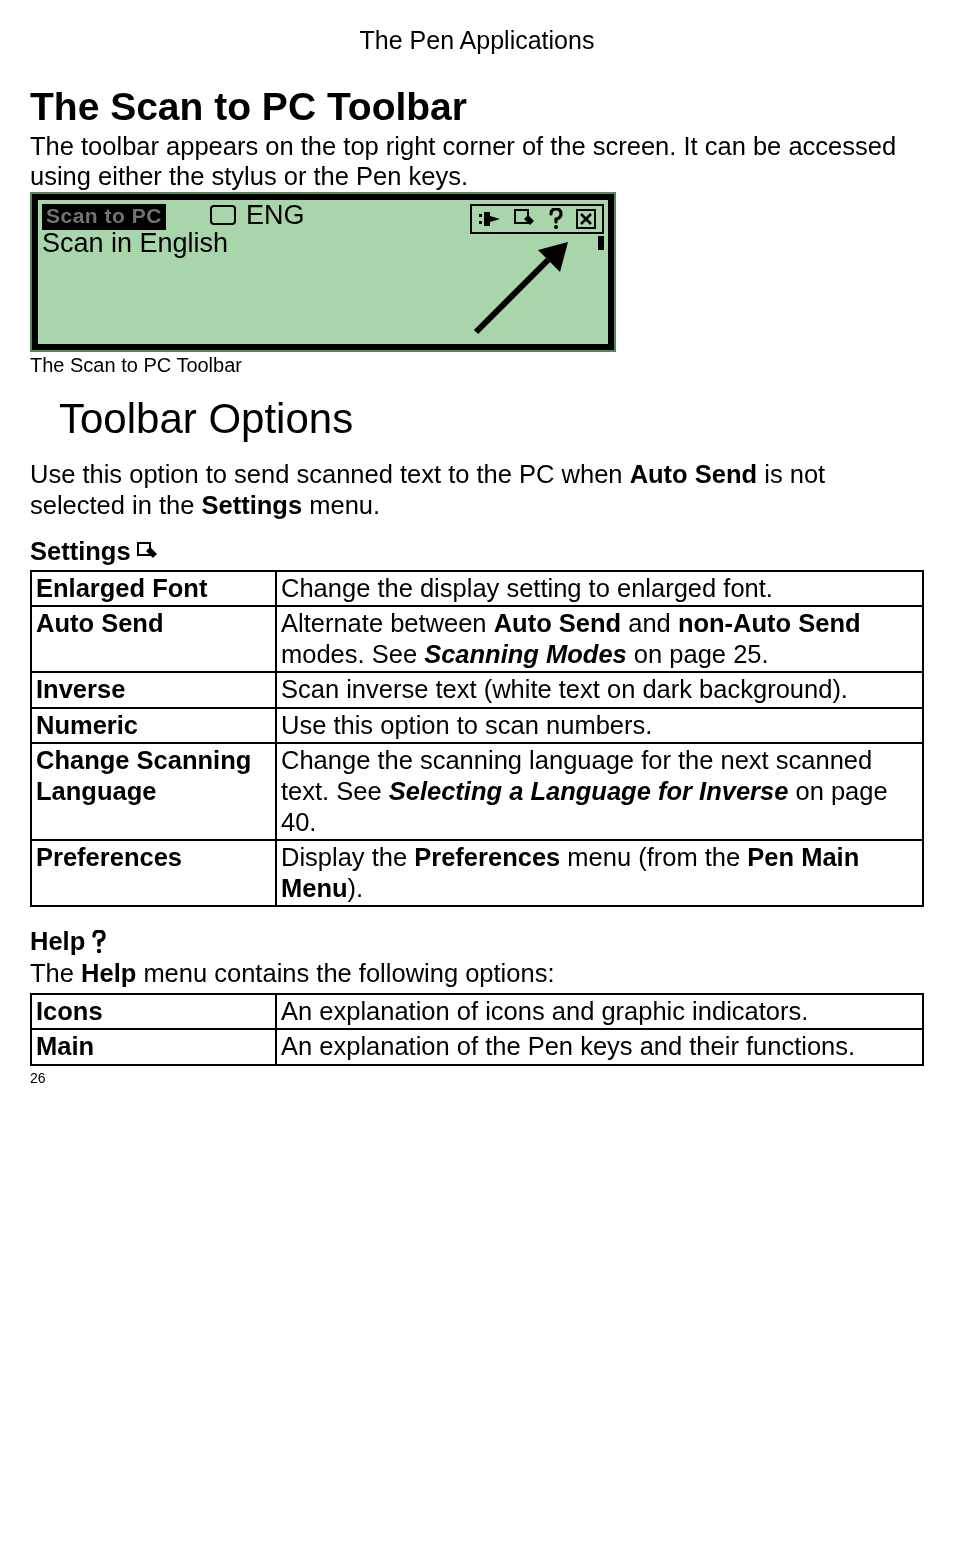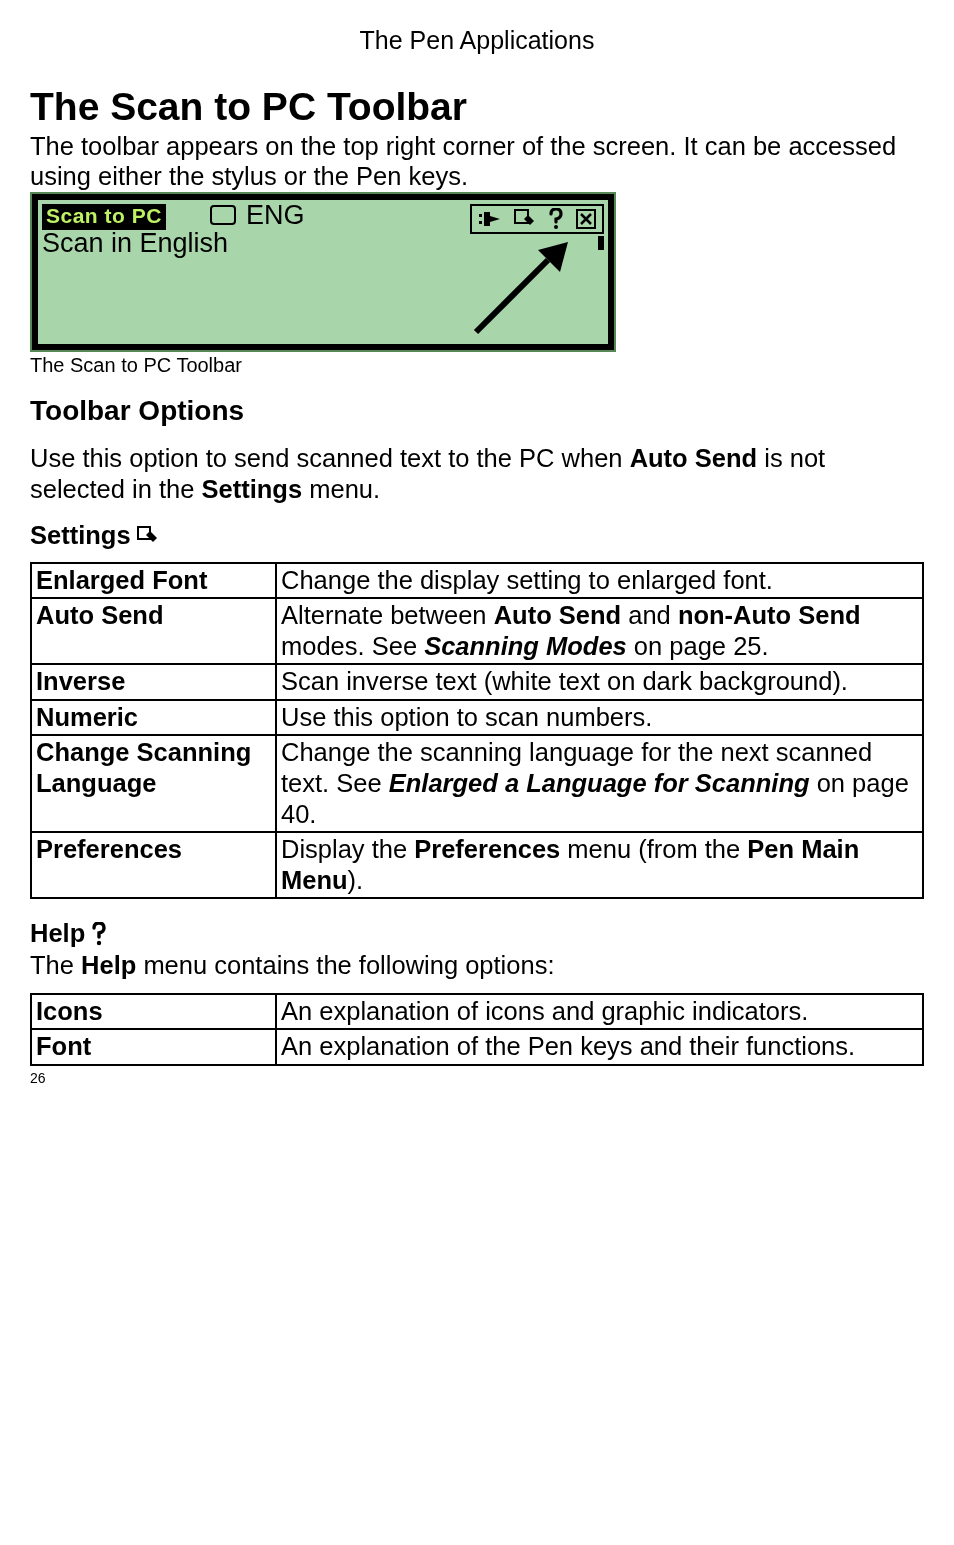--- a/index.html
+++ b/index.html
@@ -6,36 +6,36 @@
     html, body { width: 954px; background: #fff; font-family: Verdana, Geneva, sans-serif; color: #000; }
     .page { padding: 26px 30px 12px 30px; }
     .header-text { font-size: 25px; margin-bottom: 30px; text-align: center; }
     h1 { font-size: 39px; font-weight: 700; margin-bottom: 2px; line-height: 1.12; }
     .body-text { font-size: 25.5px; line-height: 1.20; }
     .ref-line { font-size: 25.5px; line-height: 1.22; }
     .ref-bold-italic { font-weight: 700; font-style: italic; }
     .device-img { margin-top: 0px; }
     .device-frame { width: 586px; height: 160px; background: #000; padding: 6px; border: 2px solid #585; }
     .device-inner { width: 100%; height: 100%; background: #a8d5a9; position: relative; }
-    .di-app { position: absolute; top: 4px; left: 4px; background: #000; color: #bef264; font-family: "Arial Black", Arial, sans-serif; font-weight: 900; font-size: 21px; padding: 0 4px 2px 4px; letter-spacing: 0.5px; }
+    .di-app { position: absolute; top: 4px; left: 4px; background: #000; color: #737373; font-family: "Arial Black", Arial, sans-serif; font-weight: 900; font-size: 21px; padding: 0 4px 2px 4px; letter-spacing: 0.5px; }
     .di-lang { position: absolute; top: 0px; left: 172px; font-family: Arial, sans-serif; font-size: 27px; font-weight: 400; color: #000; display: flex; align-items: center; gap: 10px; }
     .di-langbox { width: 26px; height: 20px; border: 2px solid #000; border-radius: 4px; background: transparent; }
     .di-sub { position: absolute; top: 28px; left: 4px; font-family: Arial, sans-serif; font-size: 27px; color: #000000; }
     .di-iconbox { position: absolute; top: 4px; right: 4px; width: 134px; height: 30px; border: 2px solid #000; background: transparent; display: flex; align-items: center; justify-content: space-around; }
     .di-iconbox svg { display: block; }
     .di-arrow { position: absolute; top: 38px; right: 30px; }
     .di-scroll { position: absolute; top: 36px; right: 4px; width: 6px; height: 14px; background: #000; }
     .caption { font-size: 20px; margin-top: 2px; margin-bottom: 18px; }
-    h2.section { font-size: 28px; font-weight: 700; margin-bottom: 16px; }
+    h2.section { font-size: 42px; font-weight: 400; margin-bottom: 16px; margin-left: 29px; }
     h3.sub { font-size: 25.5px; font-weight: 700; display: flex; align-items: center; gap: 6px; margin-top: 4px; }
     h3.sub svg { display: inline-block; }
     .para { font-size: 25.5px; line-height: 1.22; margin-top: 2px; margin-bottom: 16px; }
     b, .b { font-weight: 700; }
     i.bi { font-weight: 700; font-style: italic; }
-    table.opts { border-collapse: collapse; width: 100%; margin-top: 12px; margin-bottom: 20px; padding-left: 36px; }
+    table.opts { border-collapse: collapse; width: 100%; margin-top: 4px; margin-bottom: 20px; padding-left: 36px; }
     table.opts td, table.opts th { border: 2px solid #000; padding: 1px 4px; font-size: 25.5px; line-height: 1.22; vertical-align: top; text-align: left; font-weight: 400; }
     table.opts th { font-weight: 700; width: 245px; }
     .pagenum { font-size: 14px; margin-top: 2px; }
   </style>
 </head>
 <body>
 
 <div class="page">
   <div class="header-text">The Pen Applications</div>
 
@@ -109,21 +109,21 @@
       <th>Inverse</th>
       <td>Scan inverse text (white text on dark background).</td>
     </tr>
     <tr>
       <th>Numeric</th>
       <td>Use this option to scan numbers.</td>
     </tr>
     <tr>
       <th>Change Scanning Language</th>
       <td>
-        <span>Change the scanning language for the next scanned text. See </span><i class="bi">Enlarged a Language for Scanning</i><span> on page 40.</span>
+        <span>Change the scanning language for the next scanned text. See </span><i class="bi">Selecting a Language for Inverse</i><span> on page 40.</span>
       </td>
     </tr>
     <tr>
       <th>Preferences</th>
       <td>
         <span>Display the </span><b>Preferences</b><span> menu (from the </span><b>Pen Main Menu</b><span>).</span>
       </td>
     </tr>
   </tbody>
     </table>
@@ -138,20 +138,20 @@
   <div class="para" style="margin-bottom:2px;">
     <span>The </span><b>Help</b><span> menu contains the following options:</span>
   </div>
   <table class="opts" style="margin-bottom:4px;">
     <tbody>
         <tr>
       <th>Icons</th>
       <td>An explanation of icons and graphic indicators.</td>
     </tr>
     <tr>
-      <th>Font</th>
+      <th>Main</th>
       <td>An explanation of the Pen keys and their functions.</td>
     </tr>
   </tbody>
     </table>
 
   <div class="pagenum">26</div>
 </div>
 
 </body></html>

